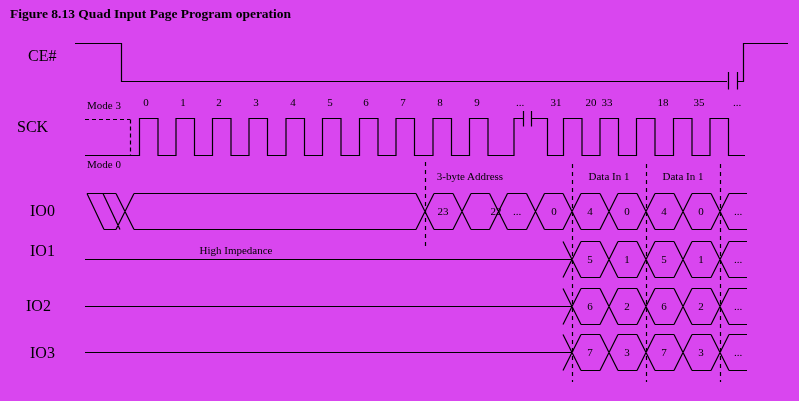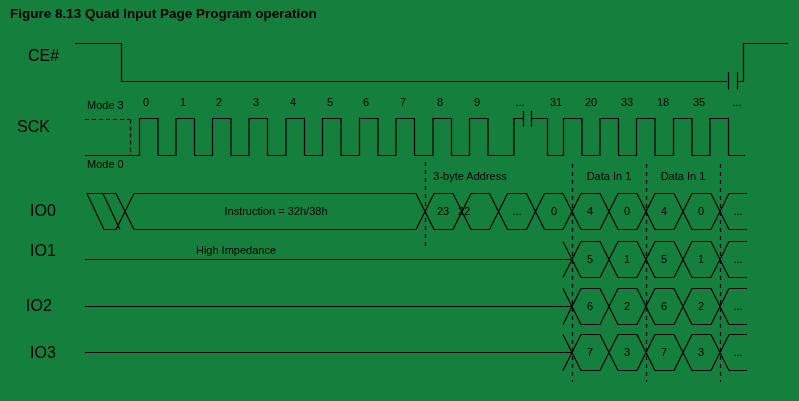--- a/index.html
+++ b/index.html
@@ -1,17 +1,17 @@
 <!DOCTYPE html>
 <html><head>
 <meta charset="utf-8">
 <style>
   html,body{margin:0;padding:0;background:#ffffff;}
-  .stage{position:relative;width:799px;height:401px;background:#15803d;
-         font-family:Liberation Sans, sans-serif;color:#000;overflow:hidden;}
+  .stage{position:relative;width:799px;height:401px;background:#d946ef;
+         font-family:Liberation Serif, serif;color:#000;overflow:hidden;}
   .title{position:absolute;left:10px;top:6px;font-size:13.5px;font-weight:bold;white-space:nowrap;}
   svg.wave{position:absolute;left:0;top:0;}
   svg.wave path{stroke:#000;fill:none;stroke-width:1.2;}
   .lbl{position:absolute;font-size:16px;line-height:13px;white-space:nowrap;}
   .small{position:absolute;font-size:11px;line-height:13px;white-space:nowrap;}
   .num{position:absolute;font-size:11px;line-height:13px;white-space:nowrap;transform:translateX(-50%);}
 </style>
 </head>
 <body>
 
@@ -49,32 +49,31 @@
   <span class="num" style="left:256px;top:96px">3</span>
   <span class="num" style="left:293px;top:96px">4</span>
   <span class="num" style="left:330px;top:96px">5</span>
   <span class="num" style="left:366px;top:96px">6</span>
   <span class="num" style="left:403px;top:96px">7</span>
   <span class="num" style="left:440px;top:96px">8</span>
   <span class="num" style="left:477px;top:96px">9</span>
   <span class="num" style="left:520px;top:96px">...</span>
   <span class="num" style="left:556px;top:96px">31</span>
   <span class="num" style="left:591px;top:96px">20</span>
-  <span class="num" style="left:627px;top:96px">33</span>
+  <span class="num" style="left:607px;top:96px">33</span>
   <span class="num" style="left:663px;top:96px">18</span>
   <span class="num" style="left:699px;top:96px">35</span>
   <span class="num" style="left:737px;top:96px">...</span>
 
   <span class="num" style="left:470px;top:170px">3-byte Address</span>
   <span class="num" style="left:609px;top:170px">Data In 1</span>
   <span class="num" style="left:683px;top:170px">Data In 1</span>
 
-  <span class="num" style="left:276px;top:205px">Instruction = 32h/38h</span>
   <span class="num" style="left:443px;top:205px">23</span>
-  <span class="num" style="left:464px;top:205px">22</span>
+  <span class="num" style="left:496px;top:205px">22</span>
   <span class="num" style="left:517px;top:205px">...</span>
   <span class="num" style="left:554px;top:205px">0</span>
   <span class="num" style="left:590px;top:205px">4</span>
   <span class="num" style="left:627px;top:205px">0</span>
   <span class="num" style="left:664px;top:205px">4</span>
   <span class="num" style="left:701px;top:205px">0</span>
   <span class="num" style="left:738px;top:205px">...</span>
 
   <span class="num" style="left:236px;top:244px">High Impedance</span>
   <span class="num" style="left:590px;top:253px">5</span>

